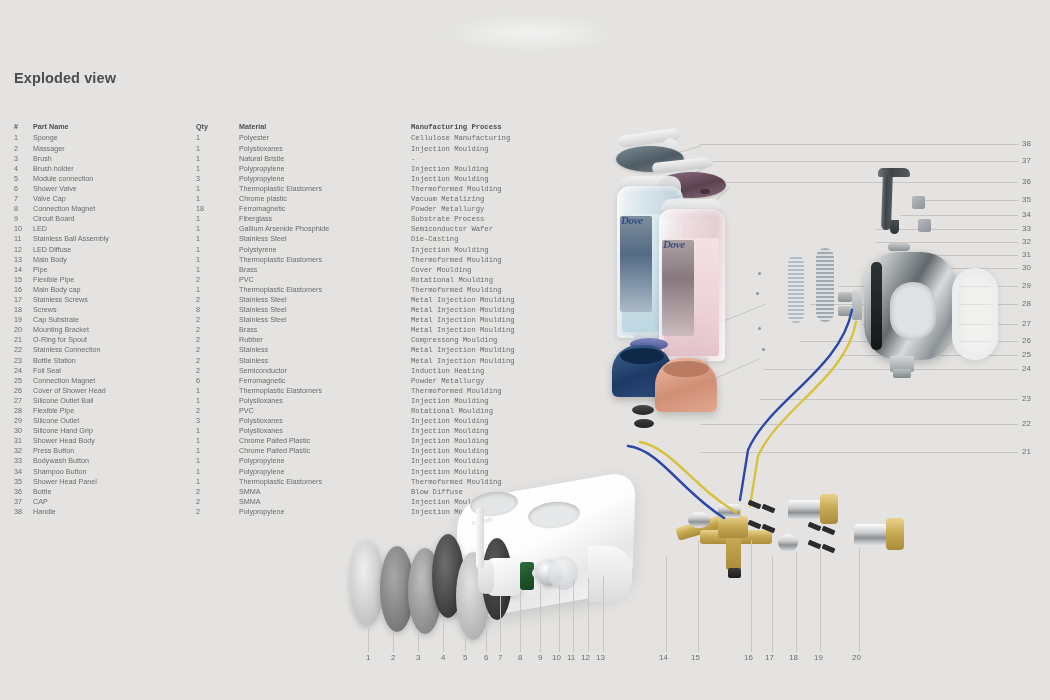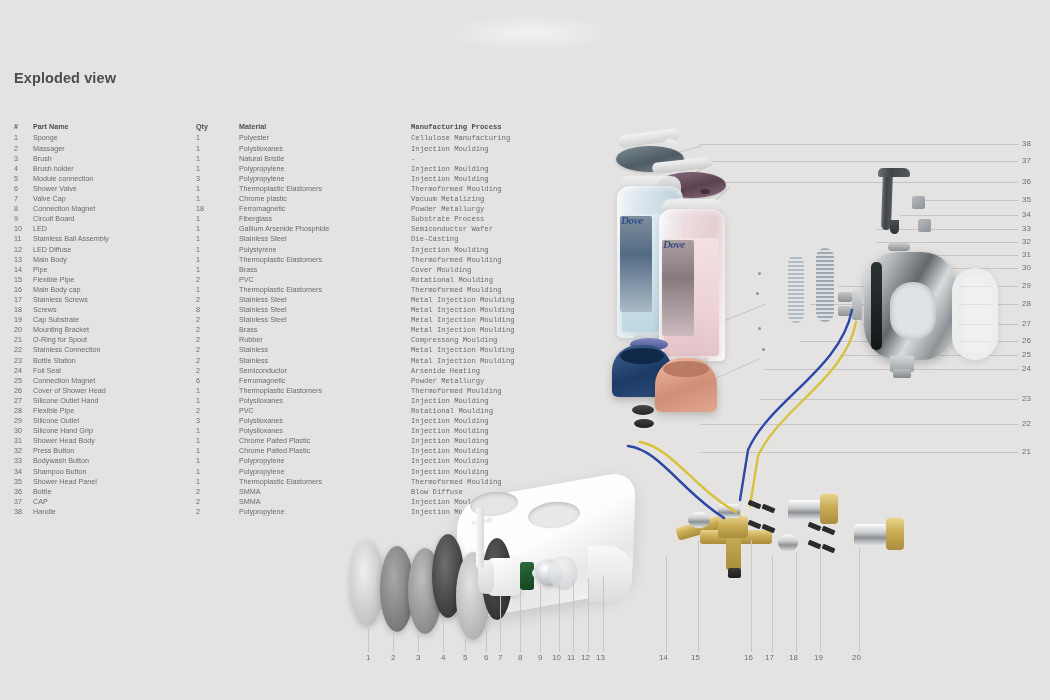--- a/index.html
+++ b/index.html
@@ -266,39 +266,39 @@
           <div class="c-name">Bottle Station</div>
           <div class="c-qty">2</div>
           <div class="c-mat">Stainless</div>
           <div class="c-proc">Metal Injection Moulding</div>
         </div>
         <div class="row">
           <div class="c-num">24</div>
           <div class="c-name">Foil Seal</div>
           <div class="c-qty">2</div>
           <div class="c-mat">Semiconductor</div>
-          <div class="c-proc">Arsenide Heating</div>
+          <div class="c-proc">Induction Heating</div>
         </div>
         <div class="row">
           <div class="c-num">25</div>
           <div class="c-name">Connection Magnet</div>
           <div class="c-qty">6</div>
           <div class="c-mat">Ferromagnetic</div>
           <div class="c-proc">Powder Metallurgy</div>
         </div>
         <div class="row">
           <div class="c-num">26</div>
           <div class="c-name">Cover of Shower Head</div>
           <div class="c-qty">1</div>
           <div class="c-mat">Thermoplastic Elastomers</div>
           <div class="c-proc">Thermoformed Moulding</div>
         </div>
         <div class="row">
           <div class="c-num">27</div>
-          <div class="c-name">Silicone Outlet Hand</div>
+          <div class="c-name">Silicone Outlet Ball</div>
           <div class="c-qty">1</div>
           <div class="c-mat">Polysiloxanes</div>
           <div class="c-proc">Injection Moulding</div>
         </div>
         <div class="row">
           <div class="c-num">28</div>
           <div class="c-name">Flexible Pipe</div>
           <div class="c-qty">2</div>
           <div class="c-mat">PVC</div>
           <div class="c-proc">Rotational Moulding</div>

